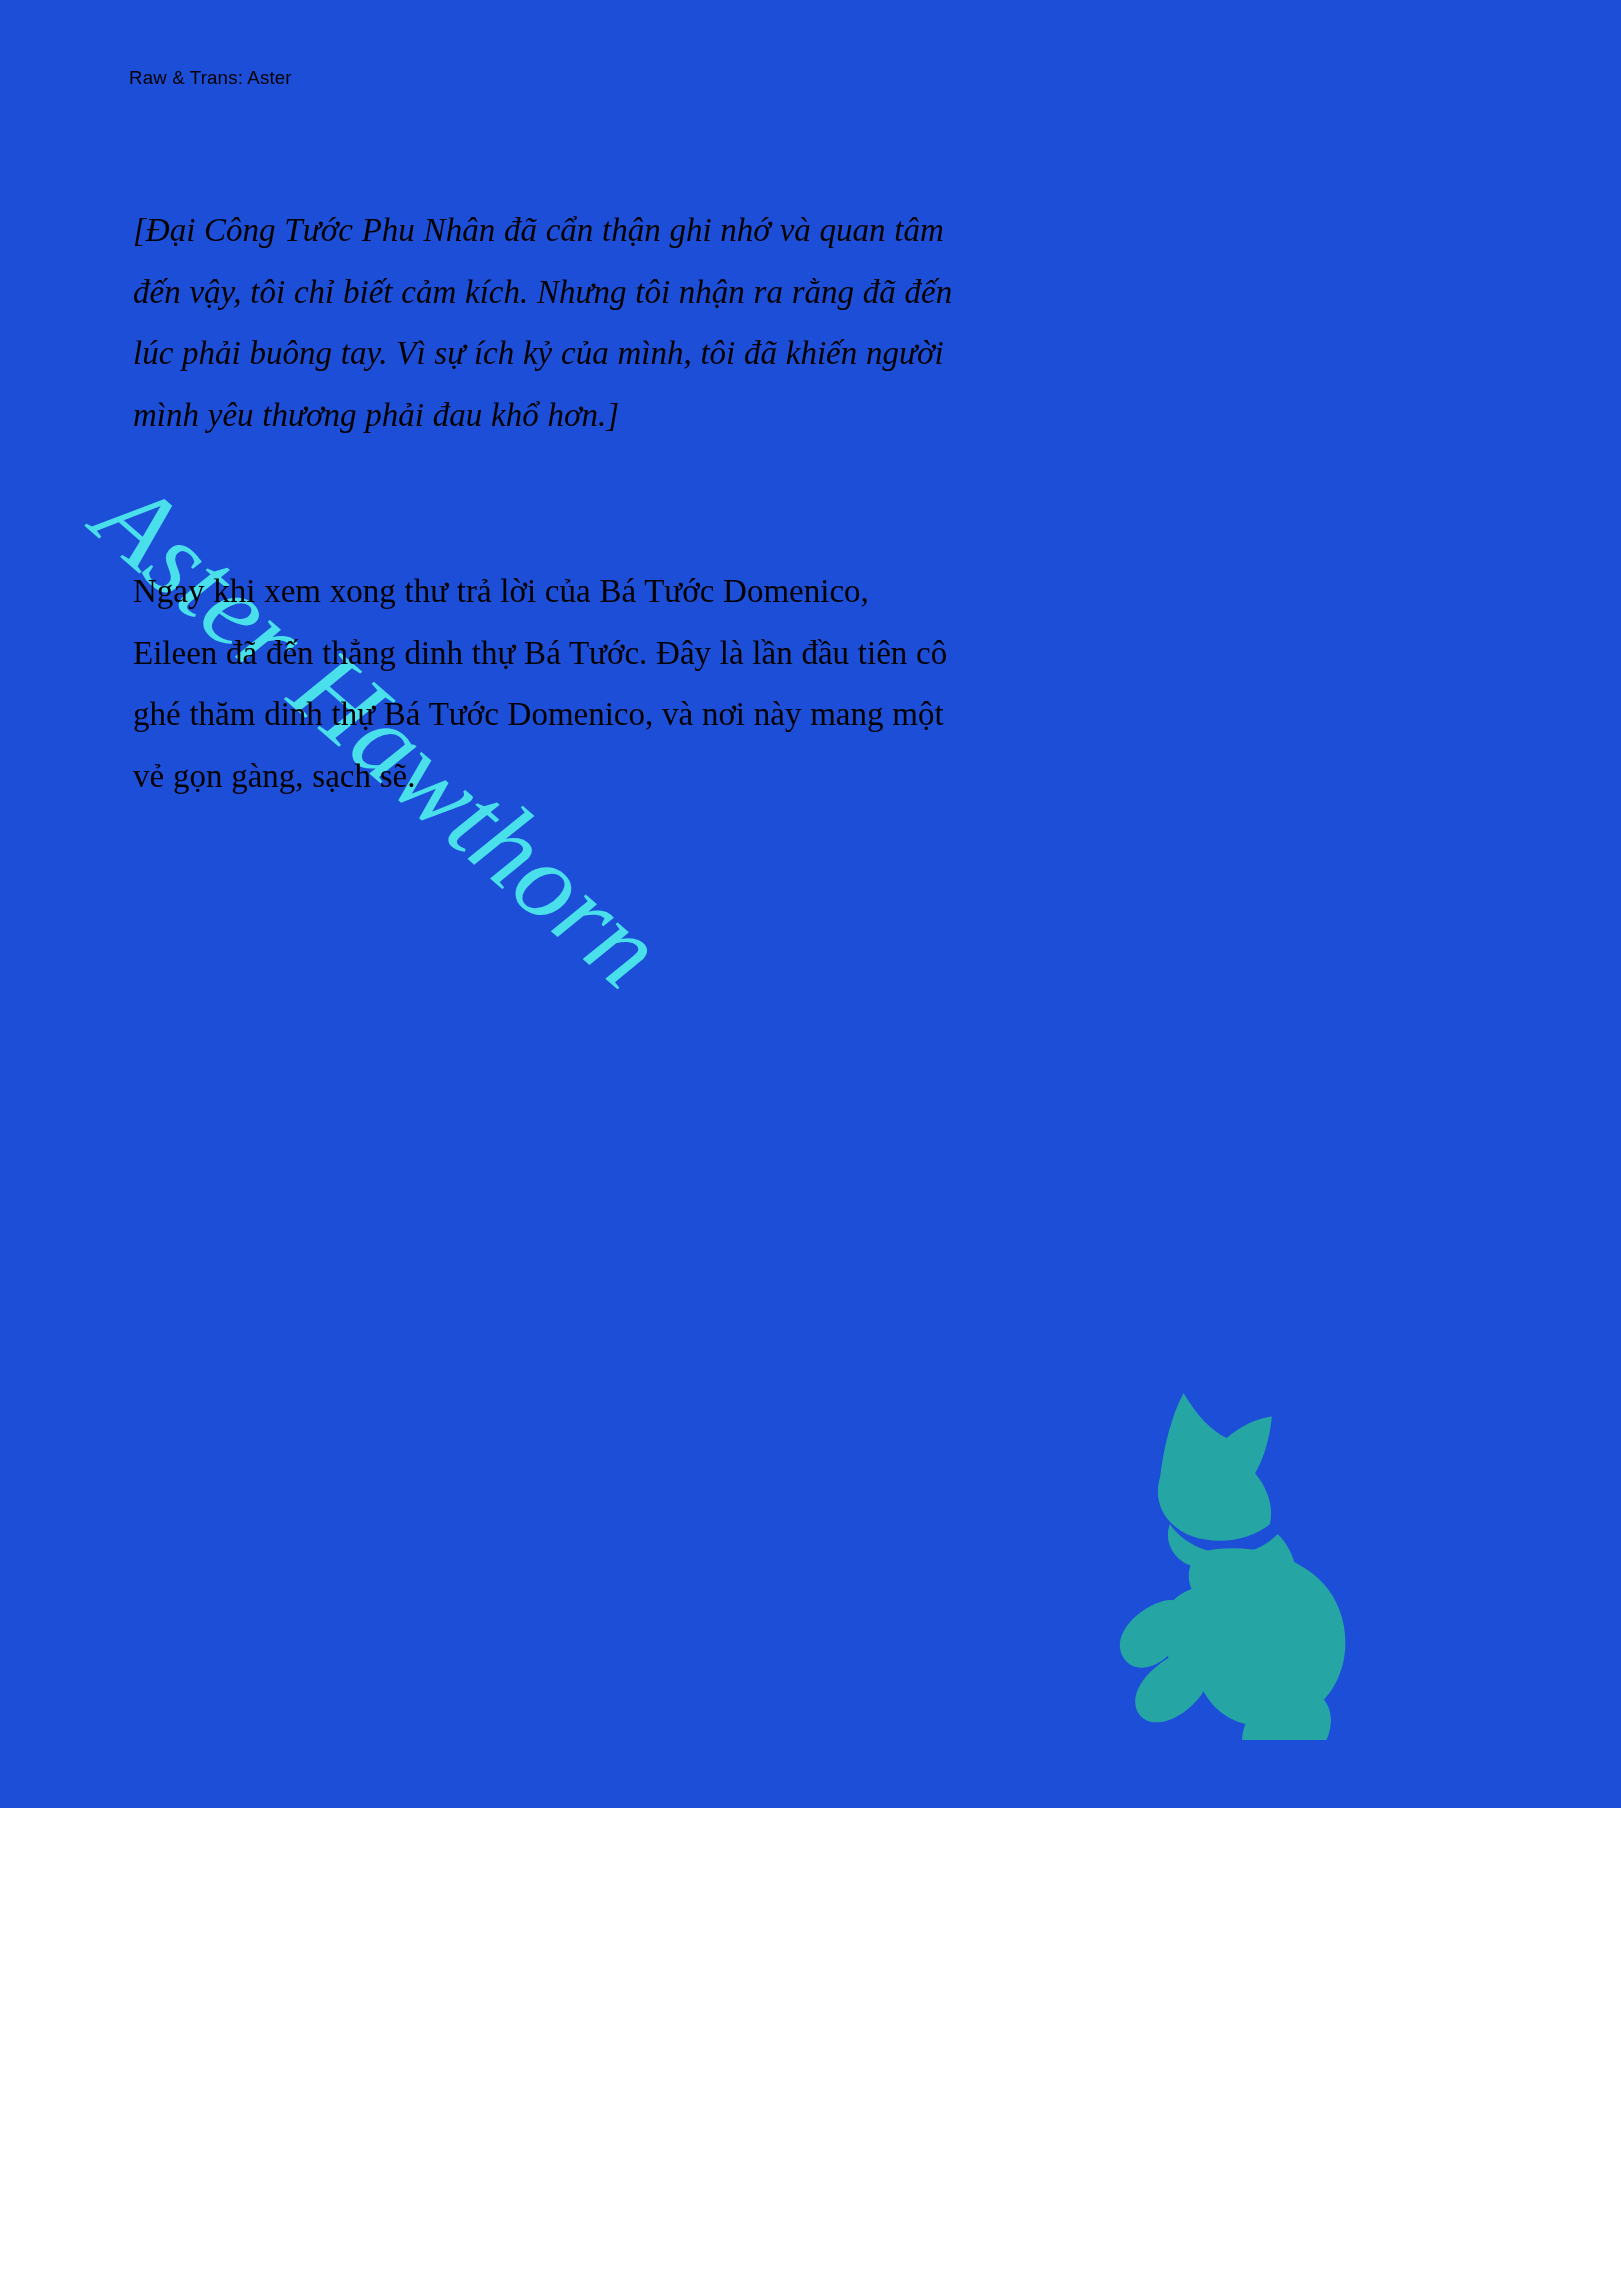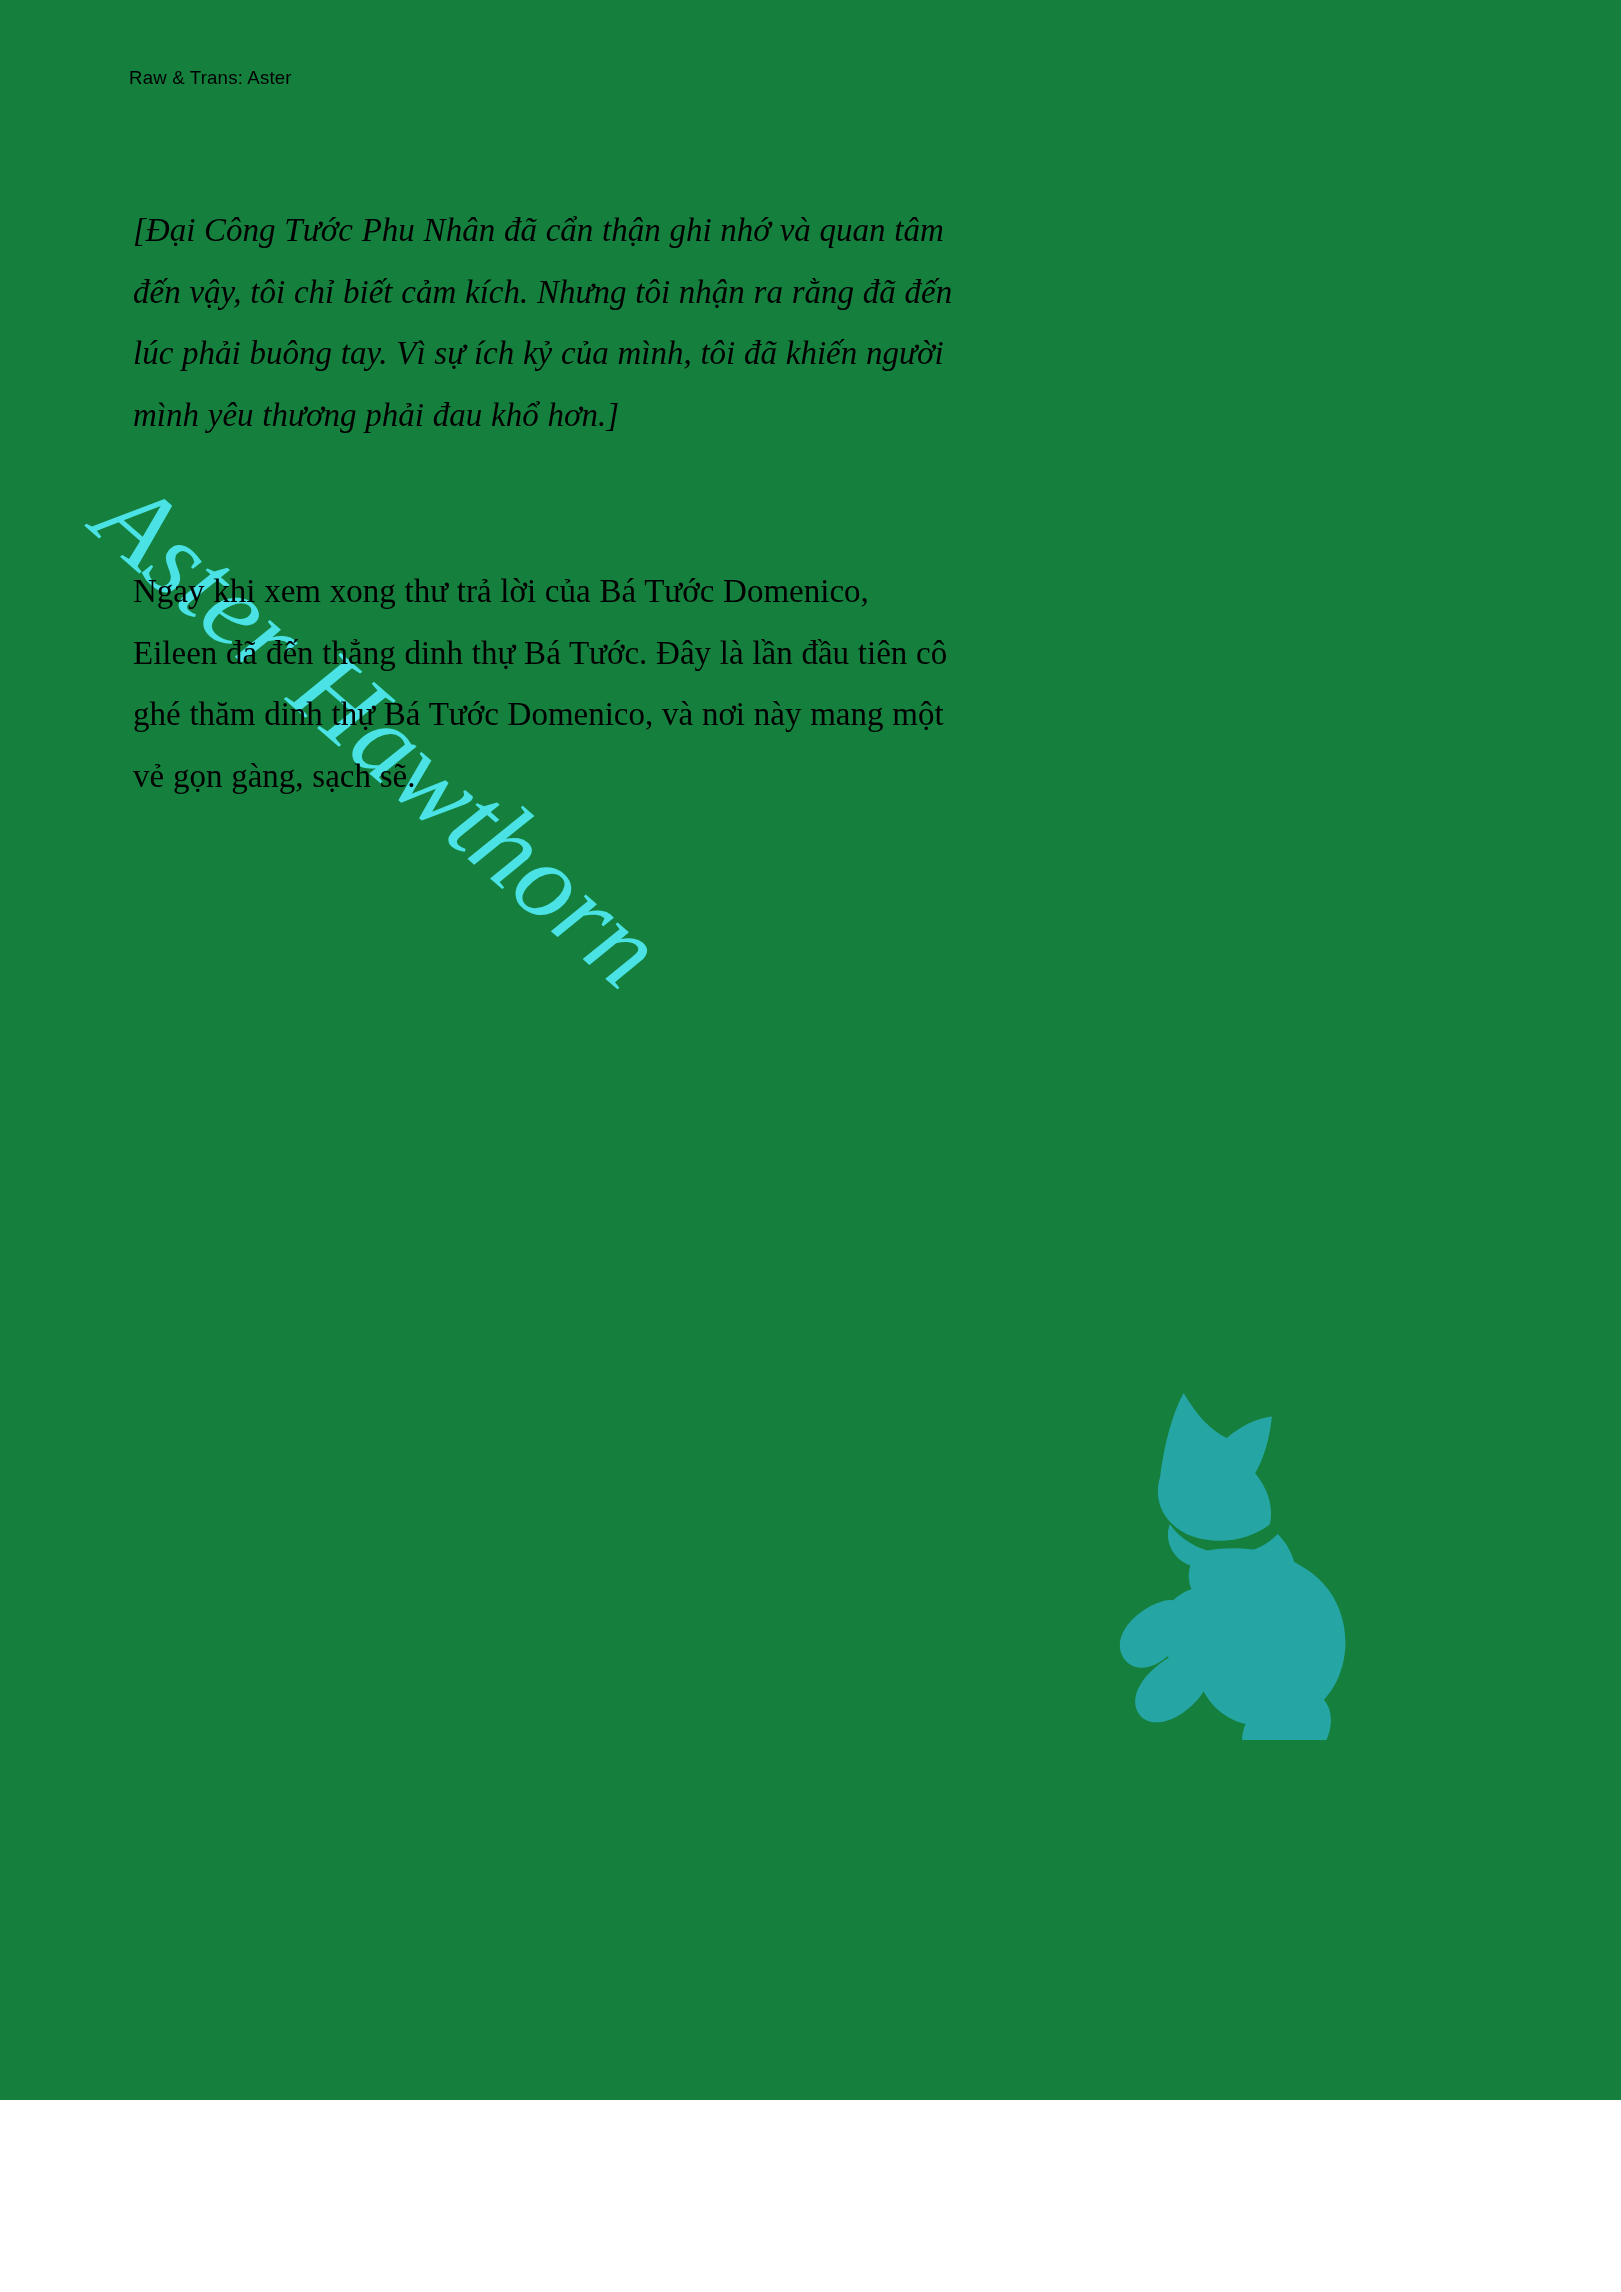--- a/index.html
+++ b/index.html
@@ -4,22 +4,22 @@
 <style>
   html, body {
     margin: 0;
     padding: 0;
     background: #ffffff;
   }
 
   #page {
     position: relative;
     width: 1621px;
-    height: 2100px;
-    background: #15803d;
+    height: 1808px;
+    background: #1d4ed8;
     overflow: hidden;
     font-family: "Liberation Serif", "DejaVu Serif", serif;
   }
 
   
   #header {
     position: absolute;
     left: 129px;
     top: 67px;
     font-family: "Liberation Sans", "DejaVu Sans", sans-serif;

